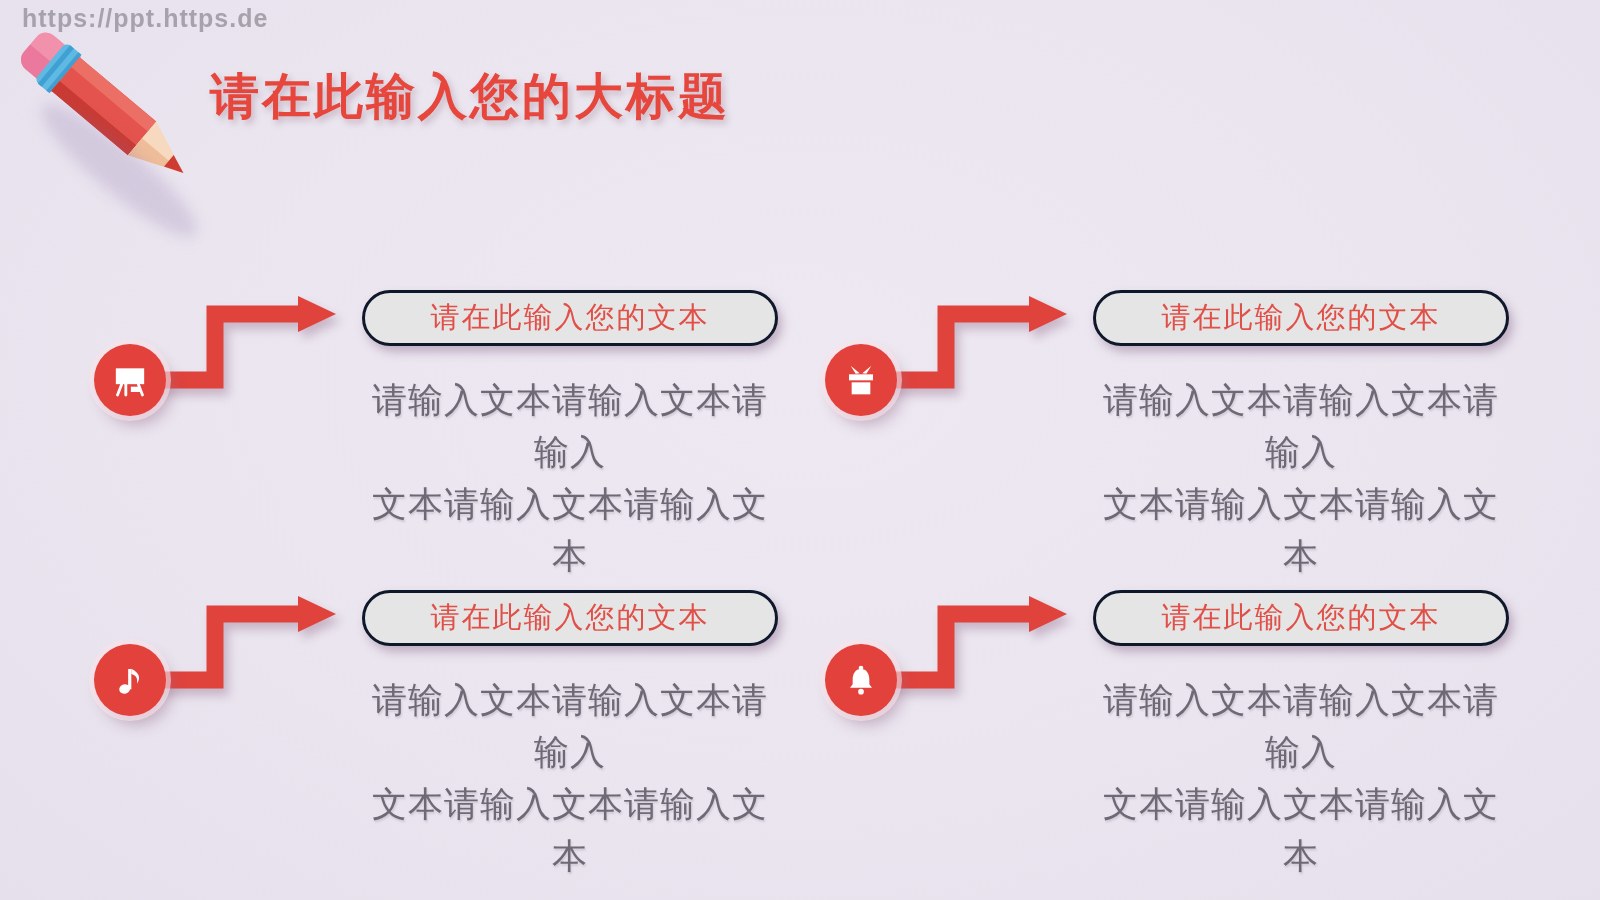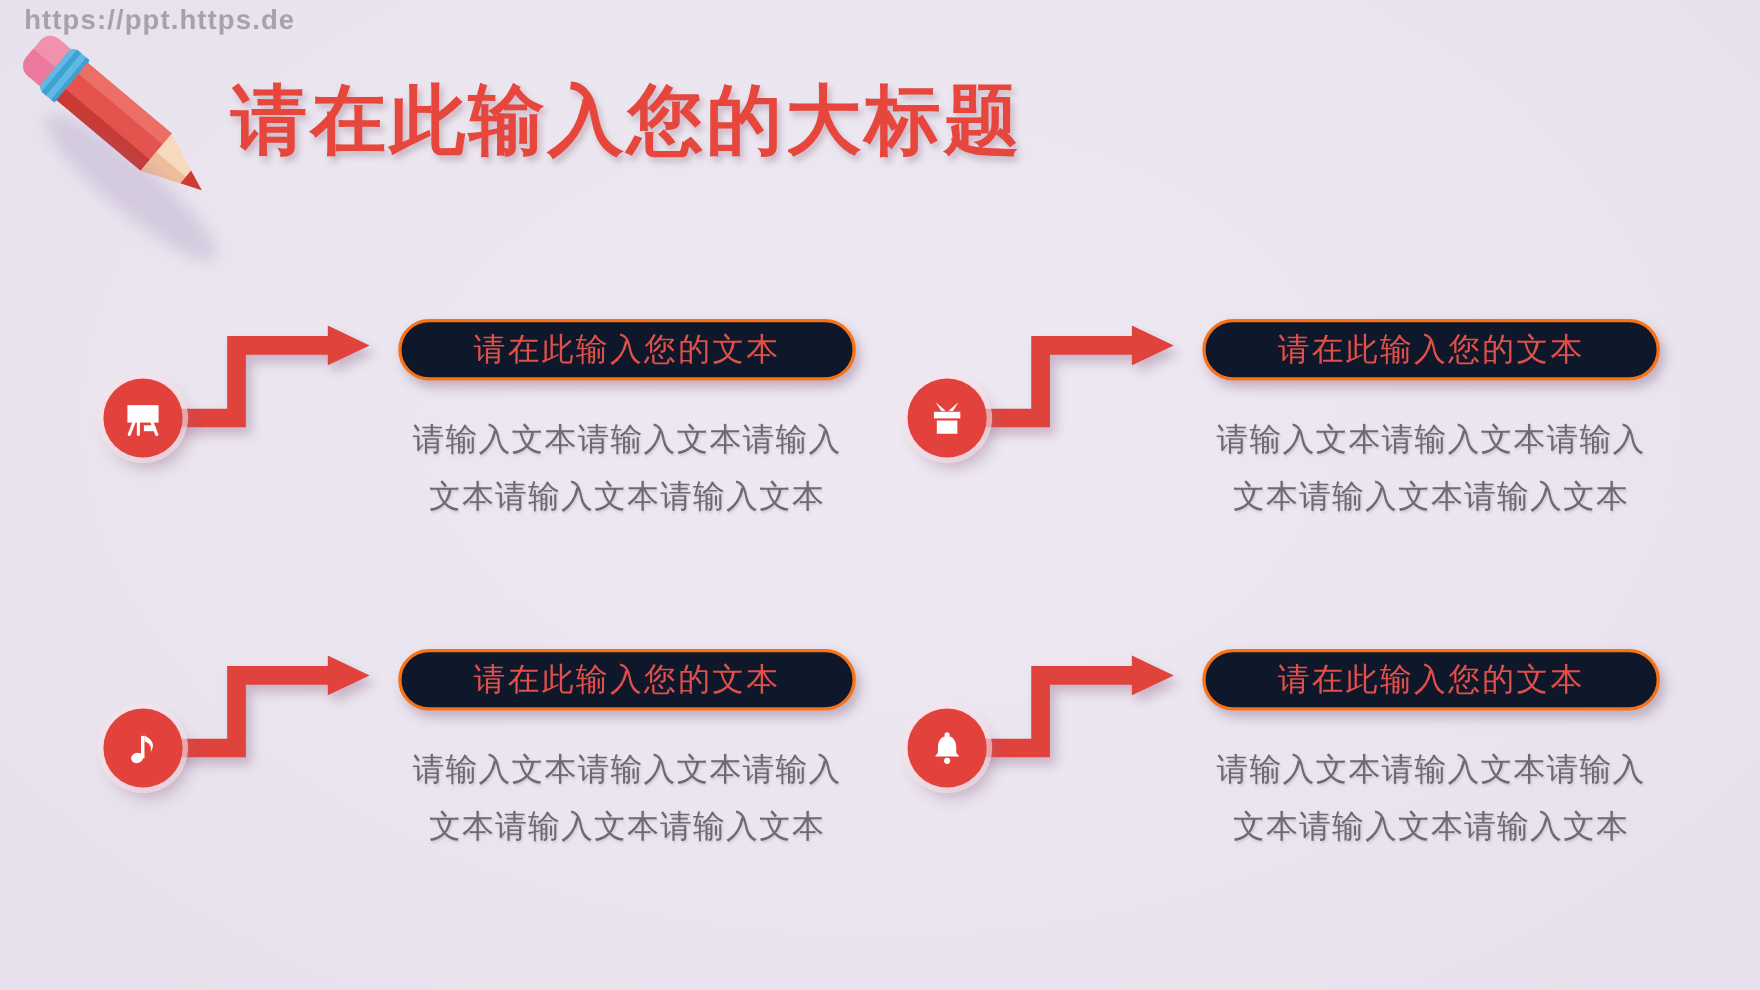--- a/index.html
+++ b/index.html
@@ -19,21 +19,21 @@
   .pencil-wrap { position: absolute; left: 0; top: 0; width: 320px; height: 240px; z-index: 10; }
   .pencil-shadow {
     position: absolute; left: 38px; top: 96px; width: 200px; height: 46px;
     background: rgba(130,100,160,0.20); border-radius: 50%;
     transform: rotate(40deg); transform-origin: 20px 23px;
     filter: blur(7px);
   }
 
   .page-title {
     position: absolute; left: 210px; top: 64px;
-    font-size: 69px; font-weight: bold; letter-spacing: 3px;
+    font-size: 49px; font-weight: bold; letter-spacing: 3px;
     color: #E6463C;
     text-shadow: 3px 4px 6px rgba(140,100,120,0.35);
     z-index: 20;
   }
 
   .block { position: absolute; width: 740px; height: 230px; }
   .block.tl { left: 40px;  top: 270px; }
   .block.tr { left: 771px; top: 270px; }
   .block.bl { left: 40px;  top: 570px; }
   .block.br { left: 771px; top: 570px; }
@@ -47,34 +47,34 @@
     position: absolute; left: 54px; top: 74px; width: 72px; height: 72px;
     background: #E2423B; border-radius: 50%;
     display: flex; align-items: center; justify-content: center;
     box-shadow: 0 0 0 5px rgba(250,226,233,0.60), 6px 9px 14px rgba(150,110,140,0.45);
     z-index: 3;
   }
   .icon-circle svg { width: 40px; height: 40px; }
 
   .pill {
     position: absolute; left: 322px; top: 20px; width: 416px; height: 56px;
-    background: #0f172a;
-    border: 3px solid #f97316; border-radius: 28px;
+    background: #e5e5e5;
+    border: 3px solid #0f172a; border-radius: 28px;
     display: flex; align-items: center; justify-content: center;
     box-shadow: 4px 6px 10px rgba(150,120,150,0.50);
     z-index: 2;
   }
   .pill-label {
     font-size: 29px; font-weight: 300; letter-spacing: 2px; color: #E05048;
   }
 
   .body-text {
     position: absolute; left: 322px; top: 104px; width: 416px;
     text-align: center; color: #6E6A75;
-    font-size: 29px; font-weight: 300; line-height: 52px; letter-spacing: 1px;
+    font-size: 35px; font-weight: 300; line-height: 52px; letter-spacing: 1px;
     text-shadow: 1px 2px 2px rgba(165,150,170,0.35);
   }
 </style>
 </head>
 <body>
 
 <div class="watermark">https://ppt.https.de</div>
 
 <div class="pencil-wrap">
   <div class="pencil-shadow"></div>

